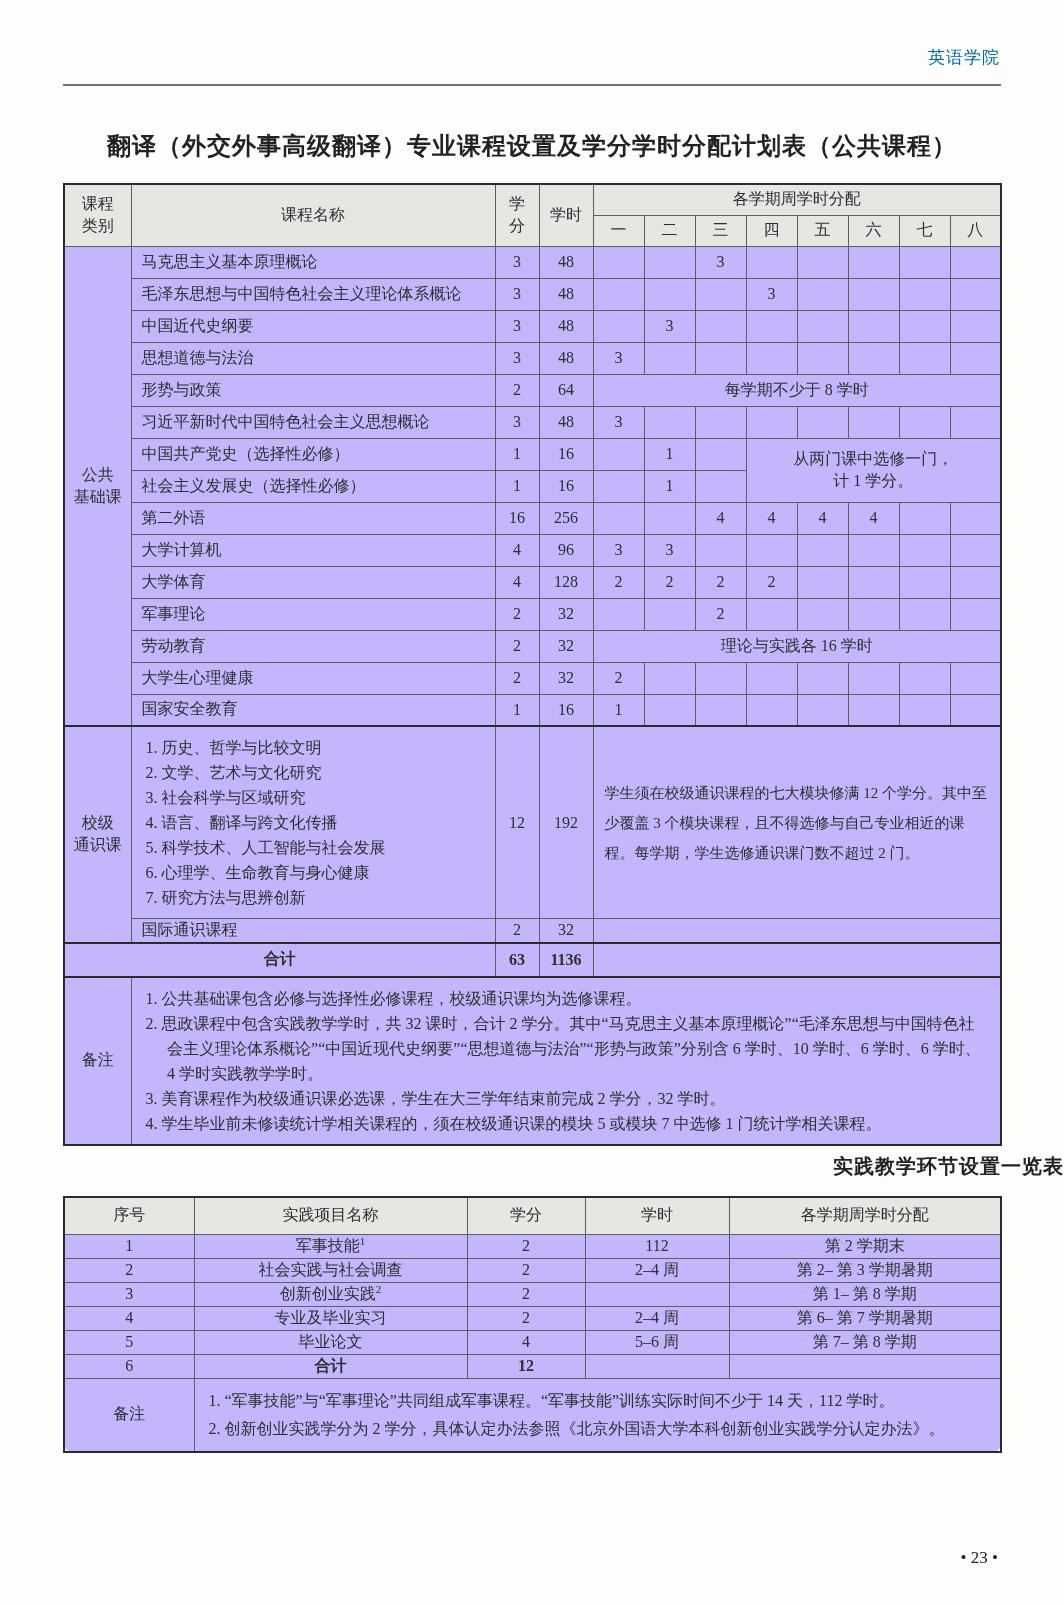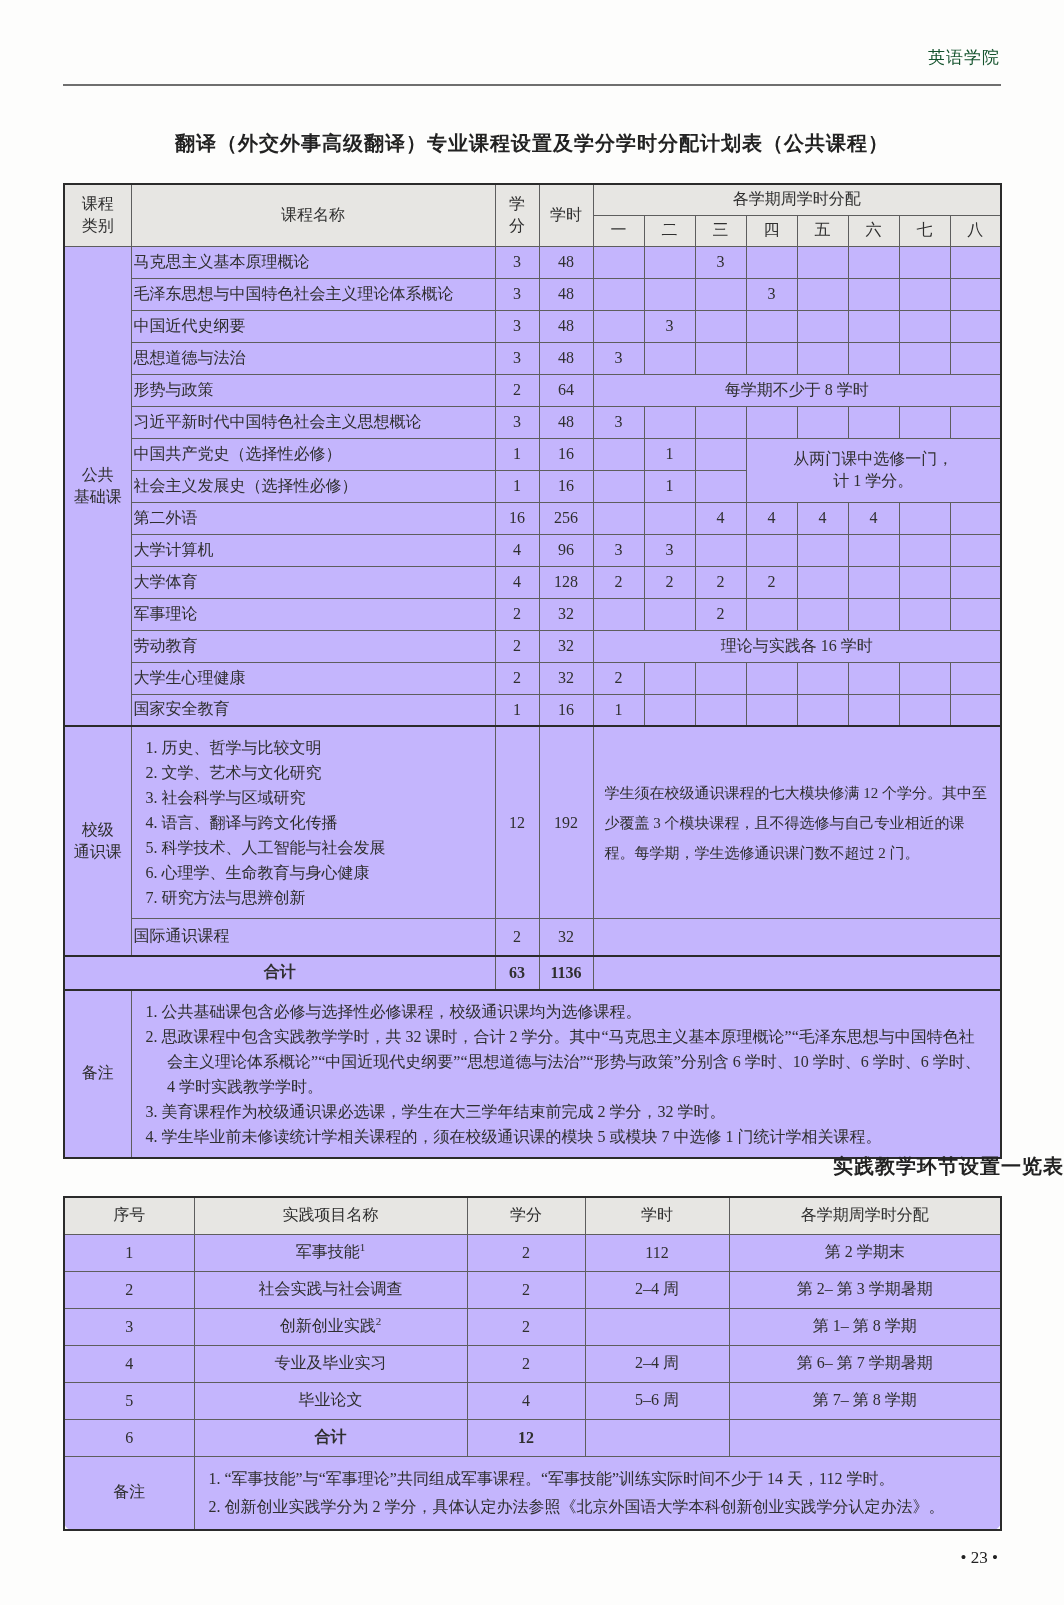--- a/index.html
+++ b/index.html
@@ -1,41 +1,41 @@
 <!DOCTYPE html>
 <html><head>
 <meta charset="utf-8">
 <style>
   html,body{margin:0;padding:0;}
   body{
     width:1064px;height:1605px;position:relative;
     background:#fdfdfc;color:#2f2f2f;
     font-family:"Liberation Serif","DejaVu Serif",serif;
   }
-  .dept{position:absolute;top:46px;right:64px;font-size:17px;color:#14532d;letter-spacing:1px;}
+  .dept{position:absolute;top:46px;right:64px;font-size:17px;color:#0369a1;letter-spacing:1px;}
   .rule{position:absolute;top:84px;left:63px;right:63px;height:0;border-top:2px solid #6f6f6f;}
   .doc-title{position:absolute;top:130px;left:0;width:100%;text-align:center;
-    font-size:20px;font-weight:bold;color:#222;letter-spacing:1px;}
+    font-size:24px;font-weight:bold;color:#222;letter-spacing:1px;}
   .t2-title{position:absolute;top:1153px;left:0;width:100%;text-align:right;
     font-size:20px;font-weight:bold;color:#222;letter-spacing:1px;}
   .pagenum{position:absolute;top:1548px;right:66px;font-size:17px;color:#222;}
 
   table{border-collapse:collapse;table-layout:fixed;position:absolute;left:63px;
     border:2.5px solid #2b2b2b;background:#c4b5fd;}
   td{border:1px solid #5e5e5e;text-align:center;vertical-align:middle;
     font-size:16px;padding:0 2px;color:#2f2f2f;overflow:hidden;}
   .hd td{background:#e7e6e3;}
   .pre{white-space:pre-line;line-height:22px;}
-  .left{text-align:left;padding-left:2px;}
+  .left{text-align:left;padding-left:10px;}
   .b{font-weight:bold;}
   tr.sect > td{border-top:2px solid #2b2b2b;}
 
   .t1{top:183px;width:937px;}
   .t2{top:1196px;width:937px;border-radius:12px;}
-  .r31{height:31px;} .r32{height:32px;} .r33{height:37px;} .r34{height:34px;} .r37{height:37px;}
+  .r31{height:31px;} .r32{height:32px;} .r33{height:24px;} .r34{height:34px;} .r37{height:37px;}
 
   .modules{padding:8px 0 8px 12px;text-align:left;}
   .modules div{line-height:25px;}
   .mod-note{text-align:left;padding:6px 11px;font-size:15px;line-height:30px;}
   .notes{padding:8px 10px 8px 12px;text-align:left;}
   .note{line-height:25px;padding-left:1.35em;text-indent:-1.35em;}
   .t2 .note{line-height:28px;}
   sup{font-size:11px;}
 </style>
 </head>

